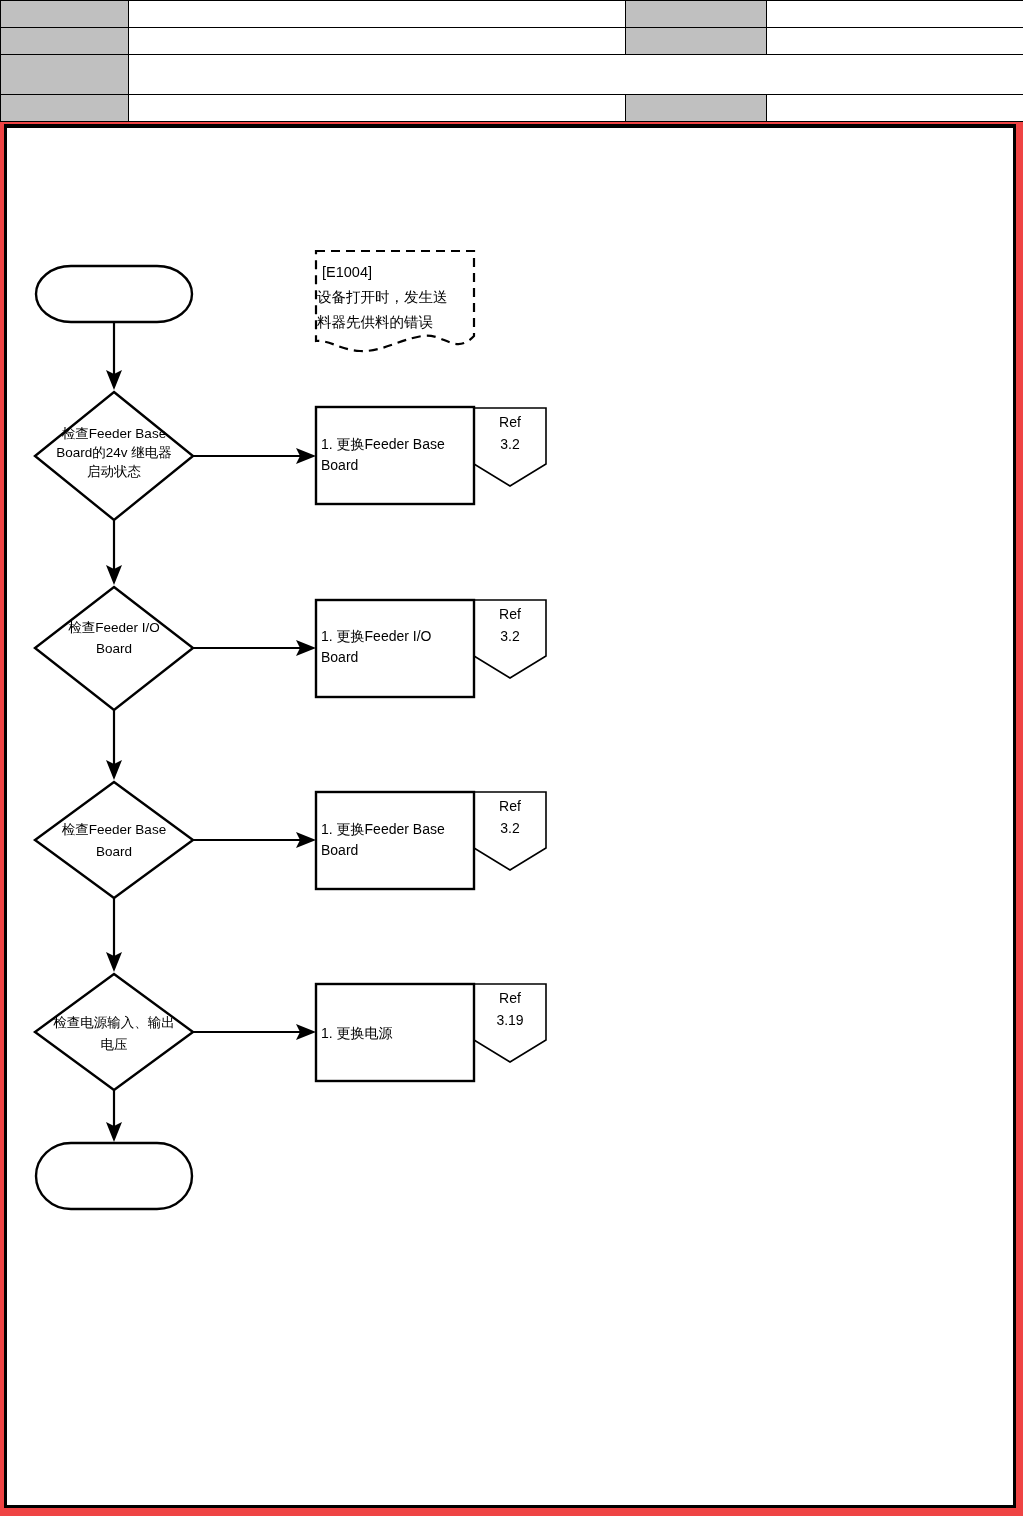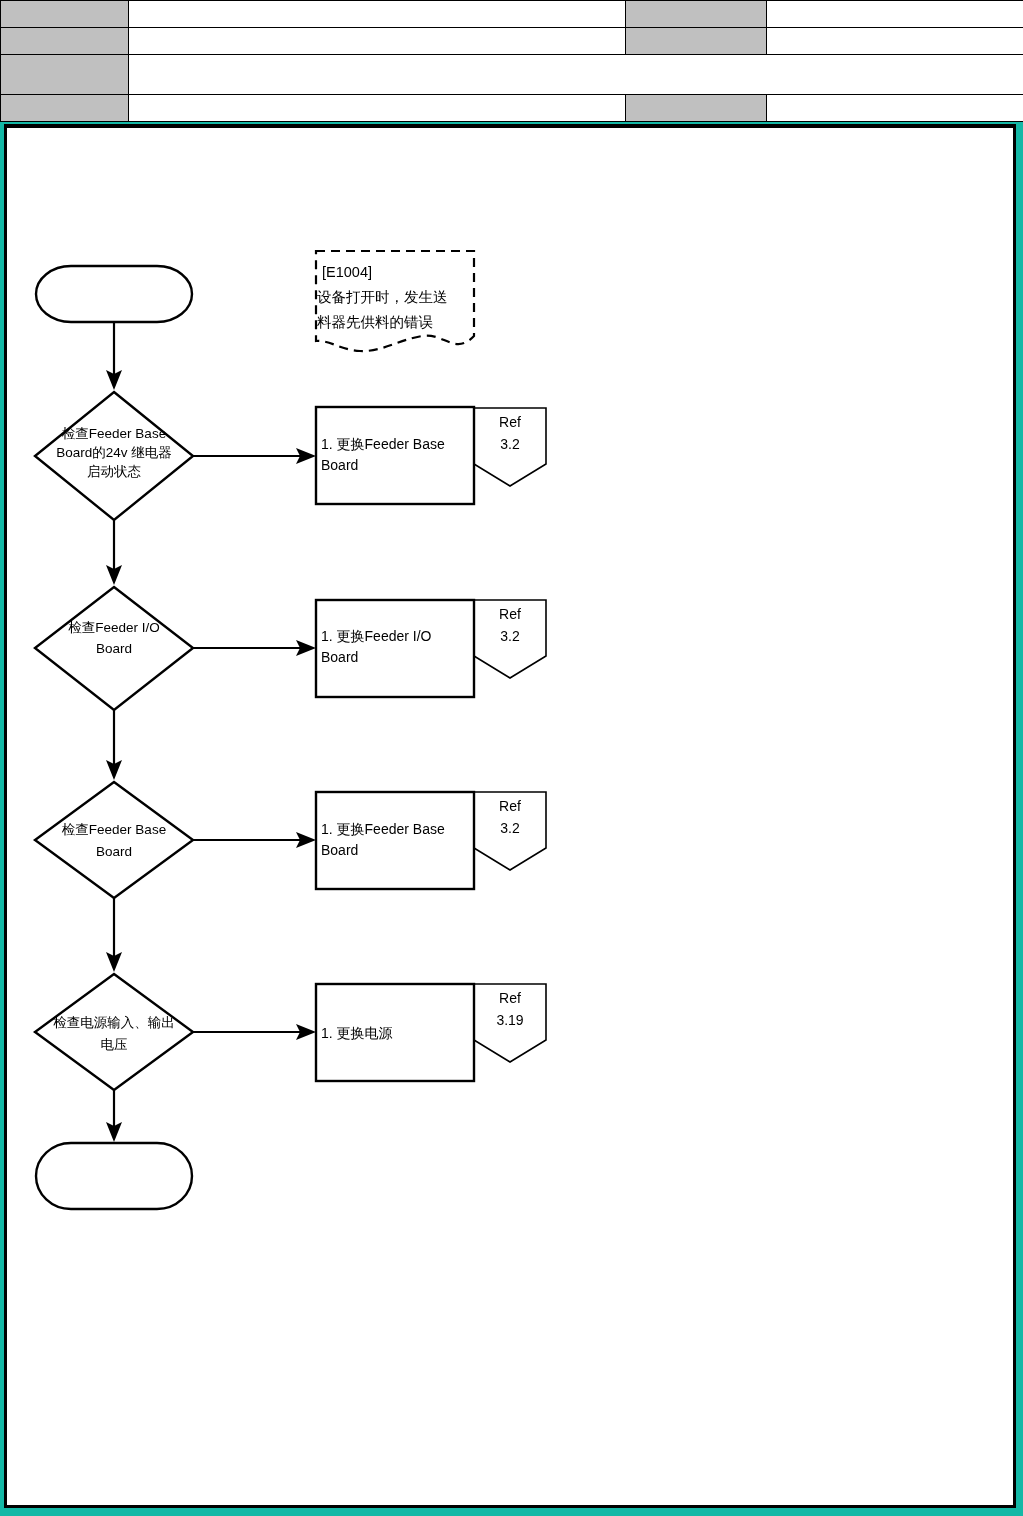--- a/index.html
+++ b/index.html
@@ -8,21 +8,21 @@
     background: #ffffff;
   }
   body {
     font-family: "Liberation Sans", "DejaVu Sans", sans-serif;
     color: #000000;
   }
   #page {
     position: relative;
     width: 1023px;
     height: 1516px;
-    background: #14b8a6;
+    background: #ef4444;
     overflow: hidden;
   }
 
   
   #header-table {
     position: absolute;
     left: 0;
     top: 0;
     width: 1023px;
     border-collapse: collapse;

